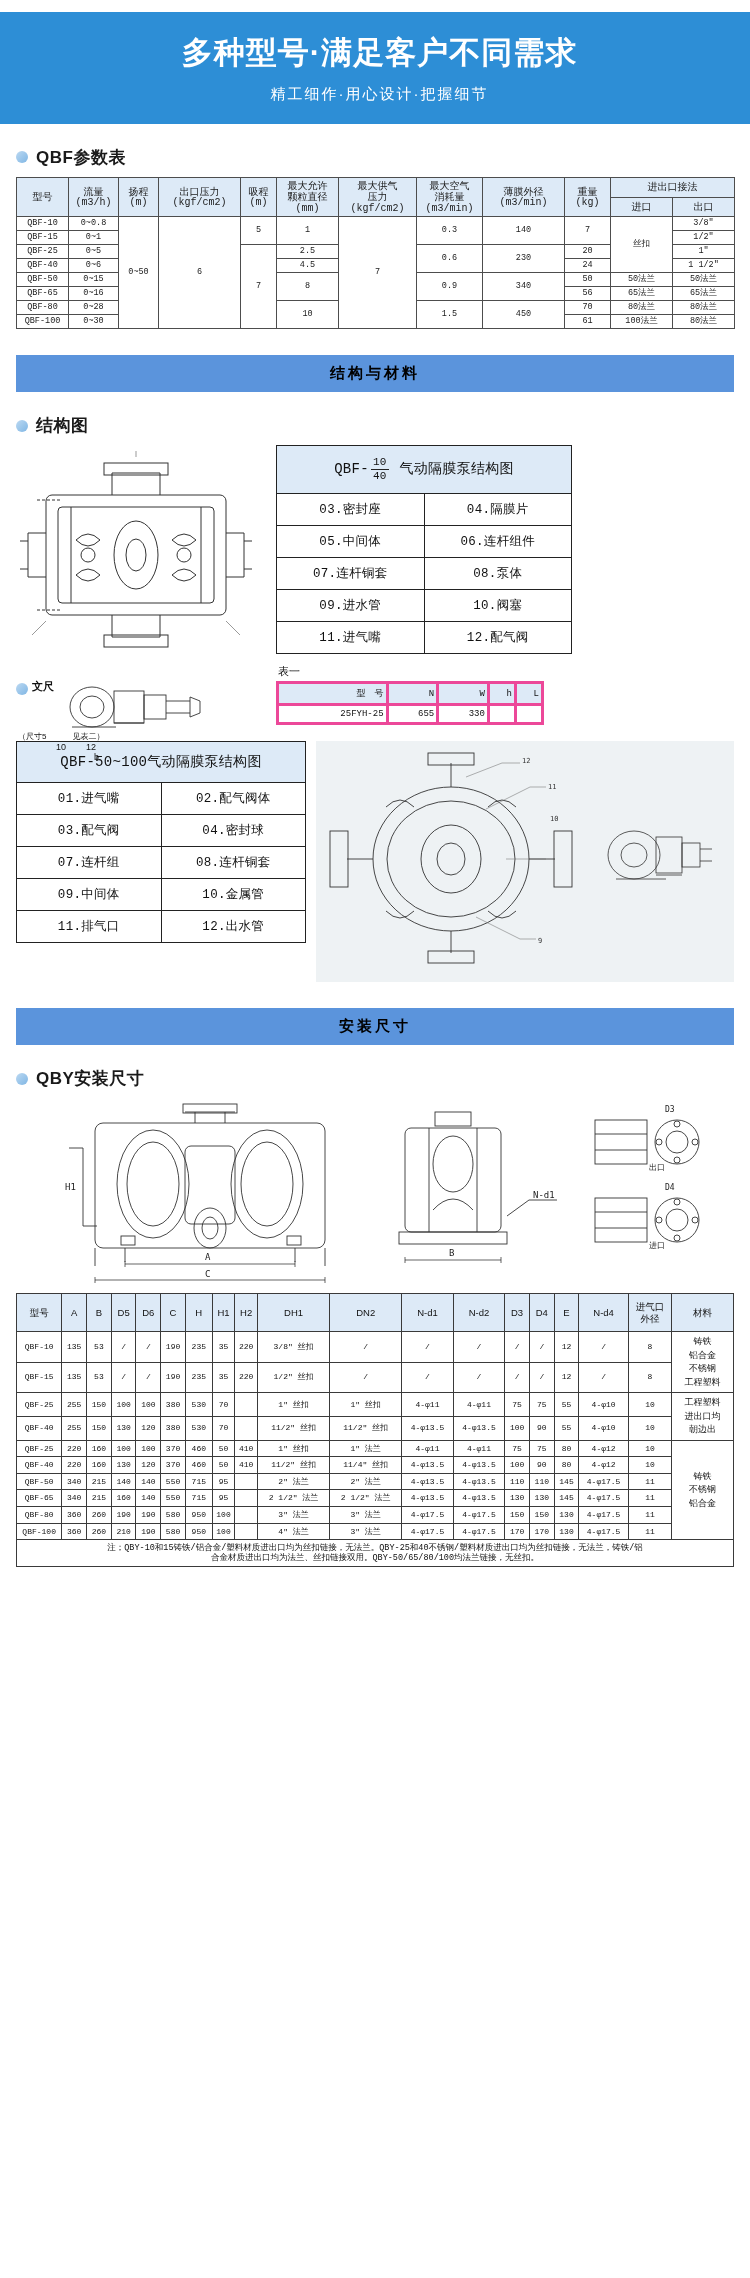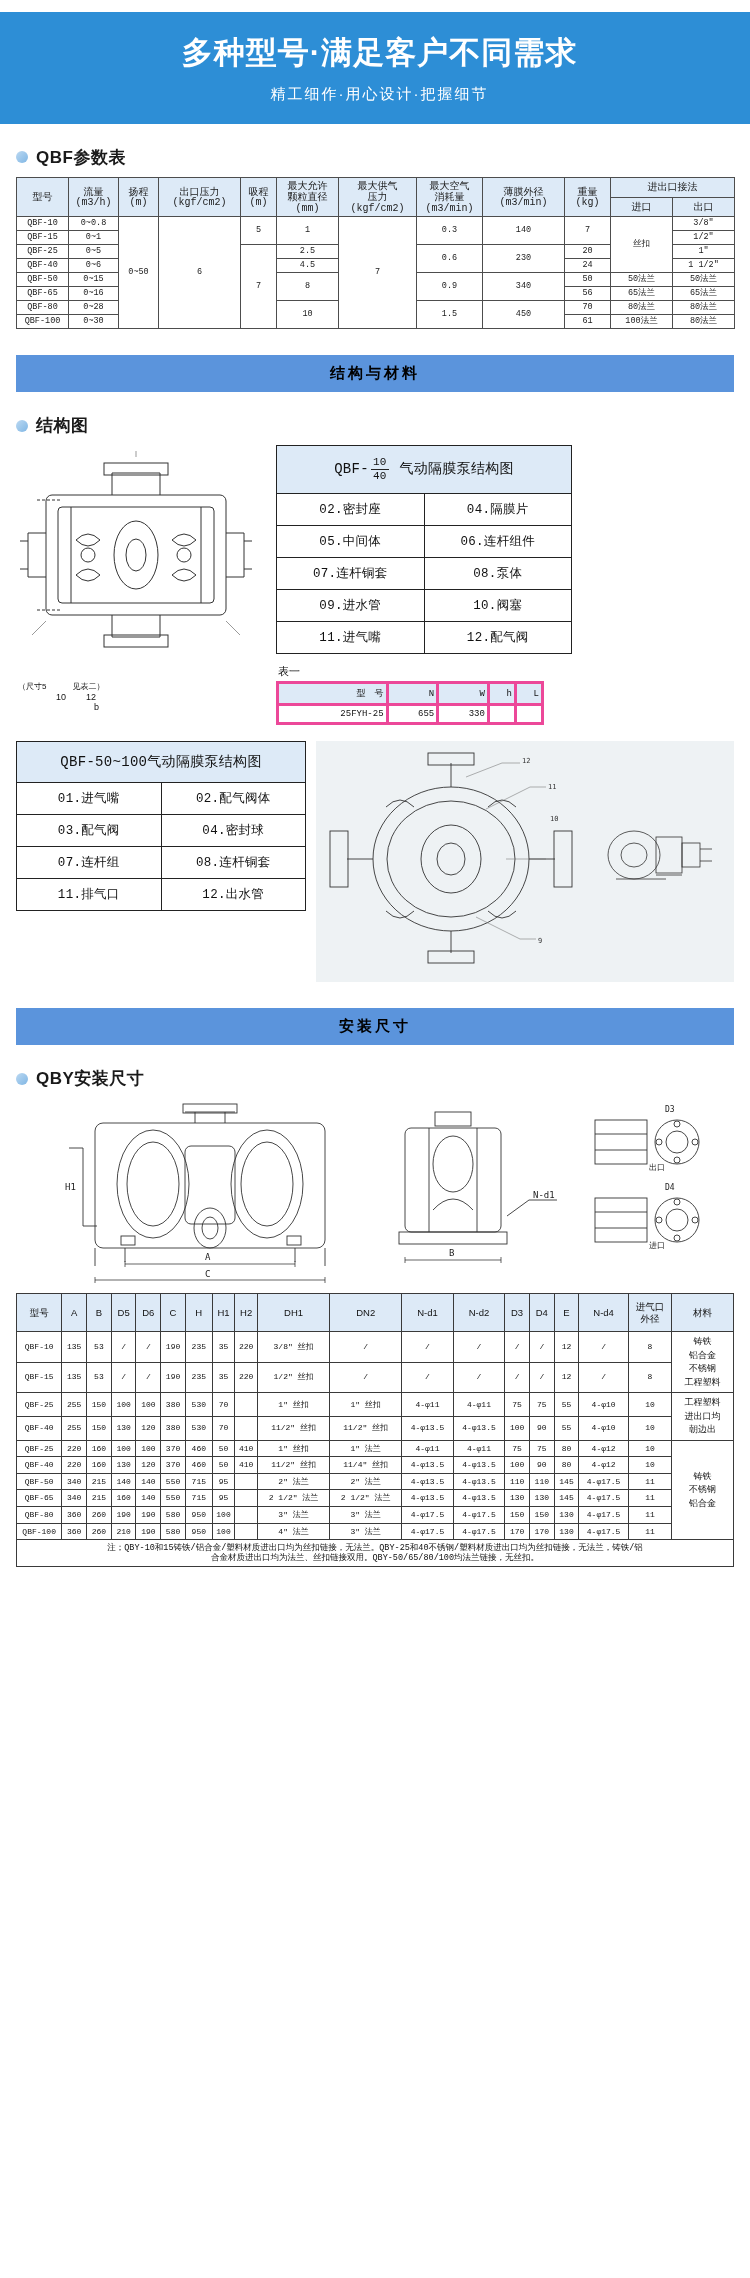--- a/index.html
+++ b/index.html
@@ -336,20 +336,37 @@
           <path d="M12 96 h-8 M12 124 h-8 M228 96 h8 M228 124 h8"></path>
           <circle cx="72" cy="110" r="7"></circle>
           <circle cx="168" cy="110" r="7"></circle>
           <path d="M44 55 h-24 M44 165 h-24" stroke-dasharray="3 2"></path>
         </g>
         <g stroke="#555" stroke-width=".6" fill="none">
           <path d="M120 12 v-6 M30 176 l-14 14 M210 176 l14 14"></path>
         </g>
       </svg>
 
+      <div style="display:flex;align-items:flex-start;gap:4px;margin-top:-6px;">
+        <span class="bullet" style="margin-top:4px"></span>
+        <div>
+          <div style="font-size:11px;font-weight:bold">文尺</div>
+        </div>
+        <svg width="150" height="56" viewBox="0 0 150 56">
+          <g stroke="#333" fill="none" stroke-width=".9">
+            <ellipse cx="34" cy="28" rx="22" ry="20"></ellipse>
+            <ellipse cx="34" cy="28" rx="12" ry="11"></ellipse>
+            <rect x="56" y="12" width="30" height="32"></rect>
+            <rect x="86" y="16" width="22" height="24"></rect>
+            <path d="M108 22 h24 M108 34 h24"></path>
+            <path d="M132 18 l10 4 v12 l-10 4z"></path>
+            <path d="M14 48 h44 M56 44 h30"></path>
+          </g>
+        </svg>
+      </div>
       <div style="display:flex;gap:26px;font-size:8px;margin-left:2px;margin-top:-4px;">
         <span>（尺寸5</span>
         <span>见表二）</span>
       </div>
       <div style="display:flex;gap:20px;font-size:9px;margin-left:40px;">
         <span>10</span>
         <span>12</span>
       </div>
       <div style="font-size:9px;margin-left:78px;">b</div>
     </div>
@@ -361,21 +378,21 @@
               <th colspan="2">
             <span>QBF-</span><span class="frac">
                   <span class="num">10</span>
                   <span class="den">40</span>
                 </span>&nbsp;<span>气动隔膜泵结构图</span>
           </th>
             </tr>
         </thead>
         <tbody>
             <tr>
-              <td>02.密封座</td>
+              <td>03.密封座</td>
               <td>04.隔膜片</td>
             </tr>
             <tr>
               <td>05.中间体</td>
               <td>06.连杆组件</td>
             </tr>
             <tr>
               <td>07.连杆铜套</td>
               <td>08.泵体</td>
             </tr>
@@ -427,20 +444,24 @@
             <td>01.进气嘴</td>
             <td>02.配气阀体</td>
           </tr>
           <tr>
             <td>03.配气阀</td>
             <td>04.密封球</td>
           </tr>
           <tr>
             <td>07.连杆组</td>
             <td>08.连杆铜套</td>
+          </tr>
+          <tr>
+            <td>09.中间体</td>
+            <td>10.金属管</td>
           </tr>
           <tr>
             <td>11.排气口</td>
             <td>12.出水管</td>
           </tr>
         </tbody>
     </table>
 
     <div style="flex:1 1 auto;background:#eef2f4;padding:6px 0;">
       <svg width="400" height="225" viewBox="0 0 400 225">

